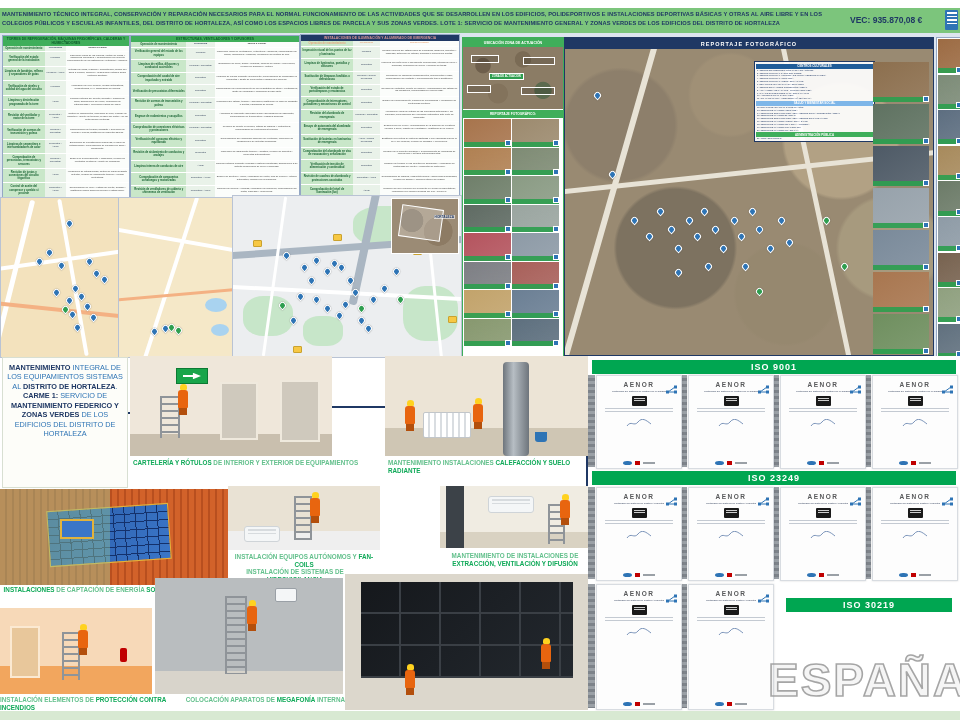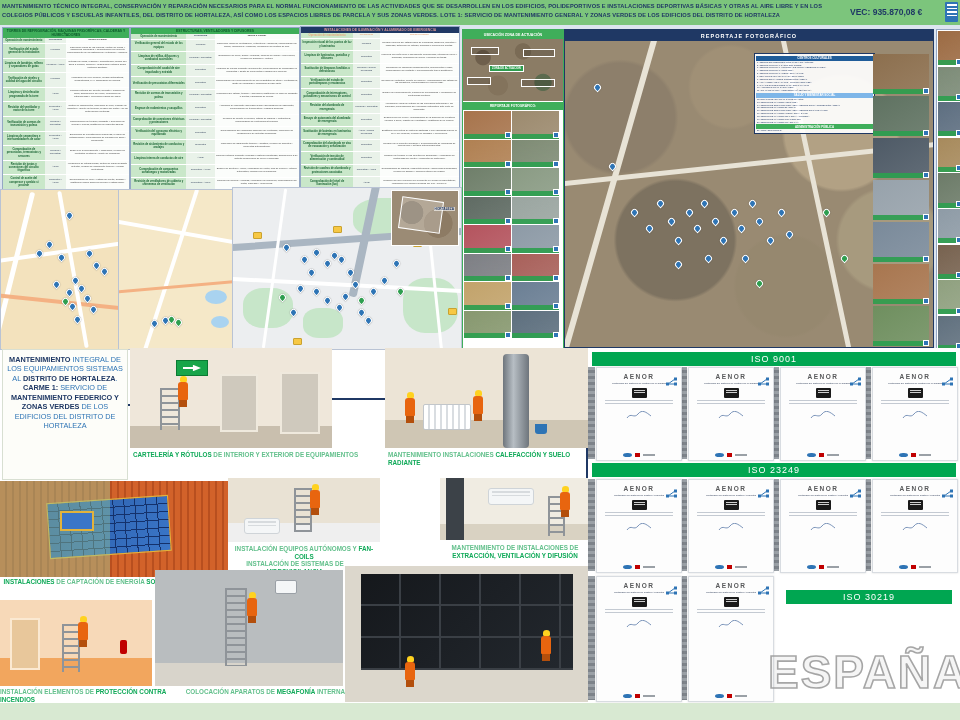--- a/index.html
+++ b/index.html
@@ -1,17 +1,17 @@
 <!DOCTYPE html>
 <html><head>
 <meta charset="utf-8">
 <style>
   html,body{margin:0;padding:0;background:#fff;font-family:"Liberation Sans","DejaVu Sans",sans-serif;}
   #canvas{position:relative;width:960px;height:720px;overflow:hidden;background:#ffffff;}
-  .abs{position:absolute;}
+  .abs{position:absolute;margin-top:8px;}
   
   .hdr{left:0;top:0;width:960px;height:25px;background:#7cc57c;border-bottom:1px solid #5aa85a;}
   .hdr-text{left:2px;top:2px;width:840px;color:#1f3864;font-weight:bold;font-size:5.7px;line-height:1.55;letter-spacing:.1px;}
   .vec{left:850px;top:7px;width:90px;color:#1f3864;font-weight:bold;font-size:8.5px;}
   .hdr-logo{left:945px;top:2px;width:13px;height:20px;background:#2e74b5;border-radius:1px;}
   .hdr-logo i{display:block;height:1.5px;background:#fff;margin:2px 1.5px 0 1.5px;}
   .topband{left:0;top:25px;width:960px;height:323px;background:#dde5ef;}
   
   .tpanel{display:flex;flex-direction:column;background:#fff;border:1px solid #94a7c4;overflow:hidden;}
   .tsec{flex:none;display:flex;align-items:center;justify-content:center;text-align:center;font-weight:bold;font-size:3.4px;line-height:1.2;padding:1px 2px;}
@@ -77,21 +77,21 @@
   .legend{position:absolute;left:189px;top:12px;width:117px;background:rgba(255,255,255,.92);border:.7px solid #1f3864;padding:1px;overflow:hidden;}
   .lg-h{font-weight:bold;font-size:2.9px;color:#fff;text-align:center;padding:.6px 0;margin-top:.6px;}
   .lg-i{font-size:2.15px;color:#1f3864;line-height:1.32;padding-left:1px;white-space:nowrap;overflow:hidden;}
   .repcol{position:absolute;left:308px;top:13px;width:56px;display:flex;flex-direction:column;gap:2px;}
   .repcol .ph{height:40px;}
   
   .edge{background:#fff;border:1px solid #94a7c4;display:flex;flex-direction:column;gap:1.5px;padding:1px;overflow:hidden;}
   .edge .ph{flex:1;}
   
   .isoarea{left:588px;top:348px;width:372px;height:355px;background:#fff;}
-  .isobar{position:absolute;background:#00a651;color:#fff;font-weight:normal;font-size:9px;display:flex;align-items:center;justify-content:center;height:14px;letter-spacing:1px;}
+  .isobar{position:absolute;background:#00a651;color:#fff;font-weight:bold;font-size:9px;display:flex;align-items:center;justify-content:center;height:14px;letter-spacing:1px;}
   .spine{position:absolute;width:7px;background:repeating-linear-gradient(to bottom,#9aa0a6 0 3px,#7d838a 3px 6px);}
   .cert{position:absolute;background:#fdfdfd;border:.7px solid #d8dce1;box-shadow:0 0 2px rgba(0,0,0,.15);overflow:hidden;text-align:center;}
   .cert .aen{margin-top:5px;font-weight:bold;font-size:6.5px;letter-spacing:1.5px;color:#58595b;}
   .cert .mol{position:absolute;right:3px;top:4px;}
   .cert .ct{margin:2px 4px 0 4px;font-size:2.5px;color:#33415c;line-height:1.3;}
   .cert .seal{margin:2.5px auto 0 auto;width:15px;height:9px;background:#1a1a1a;border-radius:1px;padding-top:1.5px;}
   .cert .seal i{display:block;height:1px;background:#cfcfcf;margin:1px 2px 0 2px;}
   .cert .ln{height:1px;background:#c4cad2;margin:2px 8px 0 8px;}
   .cert .sig{margin-top:2px;}
   .cert .logos{position:absolute;left:0;right:0;bottom:3px;display:flex;align-items:center;justify-content:center;gap:3px;}

